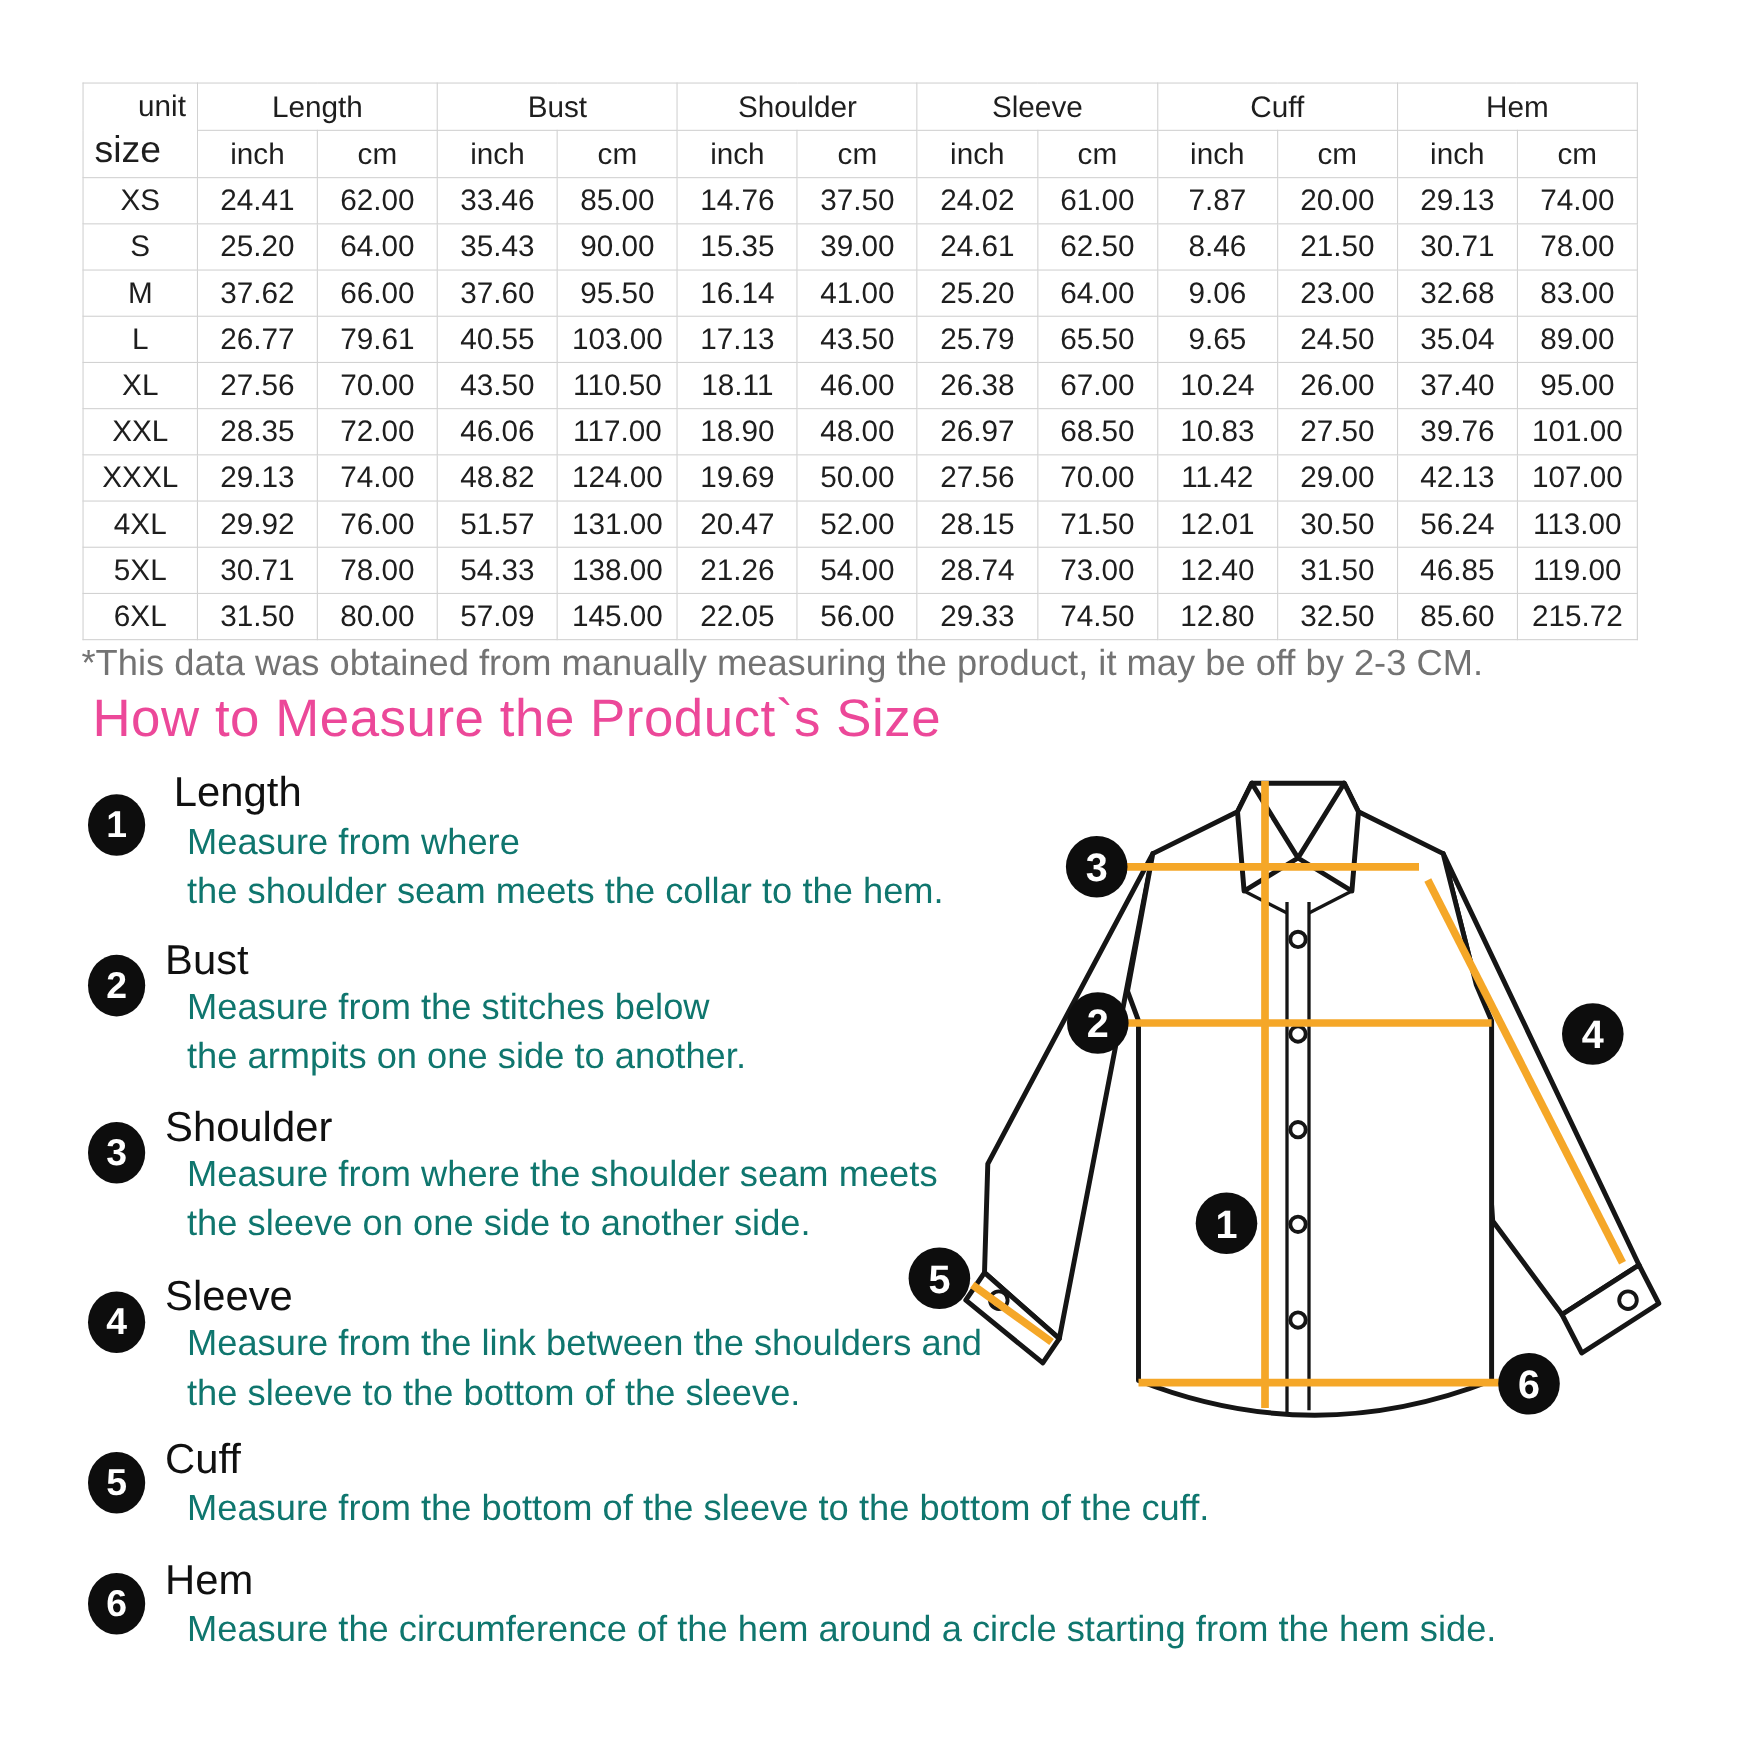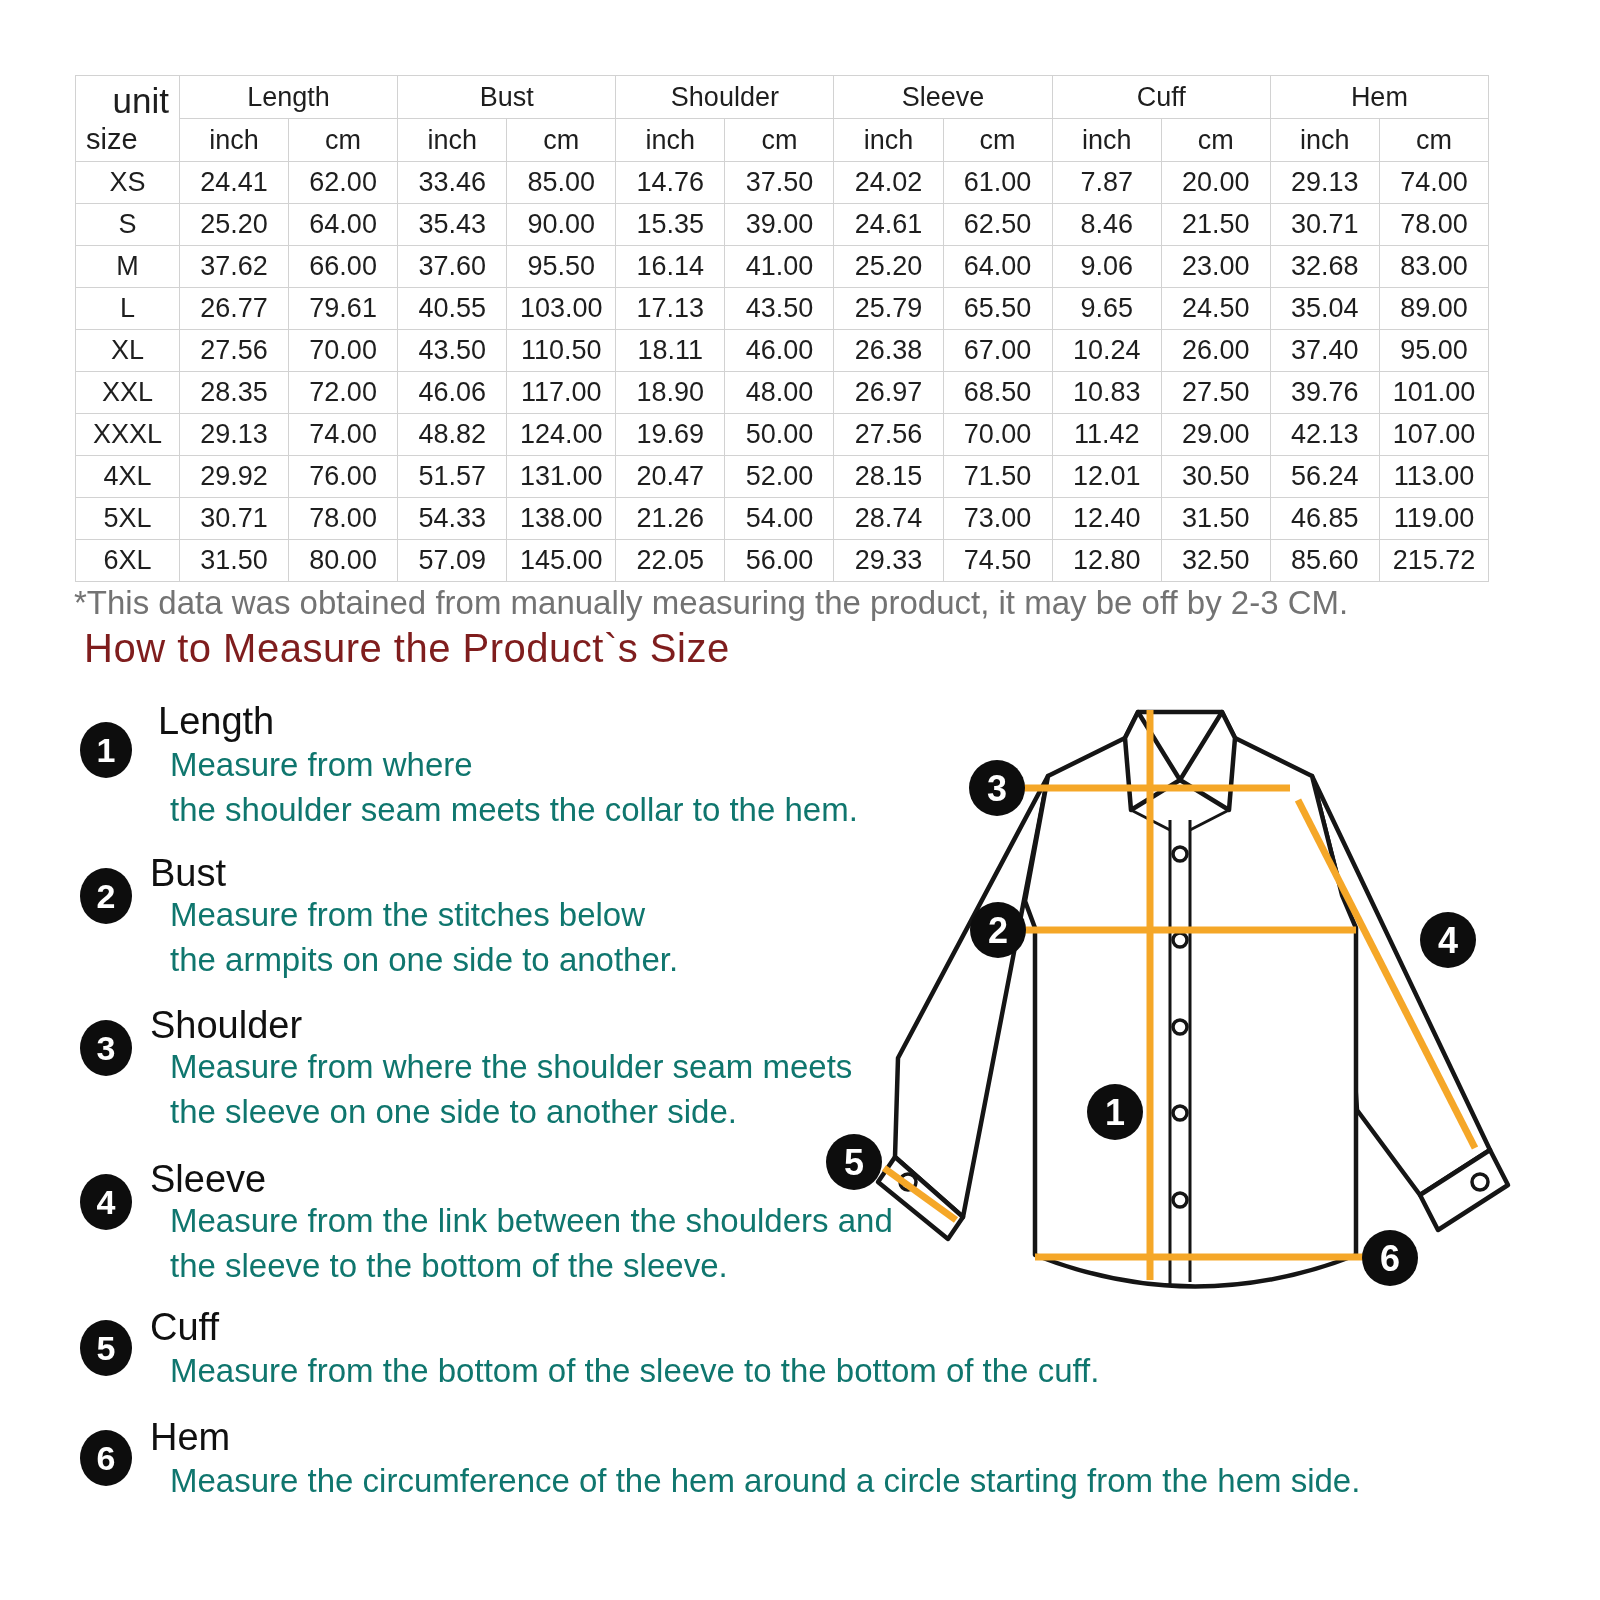--- a/index.html
+++ b/index.html
@@ -15,25 +15,25 @@
     font-size:27px;color:#1e1e1e;padding:0;height:41px;background:#fff;white-space:nowrap;
   }
   table.size-table td.group{height:42px;}
   table.size-table td.sub{height:42px;}
   td.corner{
     position:relative;
     background-image:linear-gradient(to bottom right,
       transparent calc(50% - 1.2px), #c9c9c9 calc(50% - 0.6px),
       #c9c9c9 calc(50% + 0.6px), transparent calc(50% + 1.2px));
   }
-  td.corner .unit{position:absolute;top:5px;right:10px;font-size:35px;}
-  td.corner .size{position:absolute;bottom:5px;left:10px;font-size:29px;}
+  td.corner .unit{position:absolute;top:5px;right:10px;font-size:27px;}
+  td.corner .size{position:absolute;bottom:5px;left:10px;font-size:34px;}
   
   .note{position:absolute;left:74px;top:584px;font-size:33px;color:#737373;}
-  .heading{position:absolute;left:84px;top:626px;font-size:40px;font-weight:400;color:#7f1d1d;letter-spacing:.5px;}
+  .heading{position:absolute;left:84px;top:626px;font-size:48px;font-weight:400;color:#ec4899;letter-spacing:.5px;}
   
   .badge{
     position:absolute;width:52px;height:56px;border-radius:50%;
     background:#0d0d0d;color:#fff;display:flex;align-items:center;justify-content:center;
     font-size:34px;font-weight:700;
   }
   .step-title{position:absolute;font-size:38px;color:#101010;}
   .step-line{position:absolute;font-size:33px;color:#0f766e;white-space:nowrap;}
   
   .diagram{position:absolute;left:820px;top:690px;}

